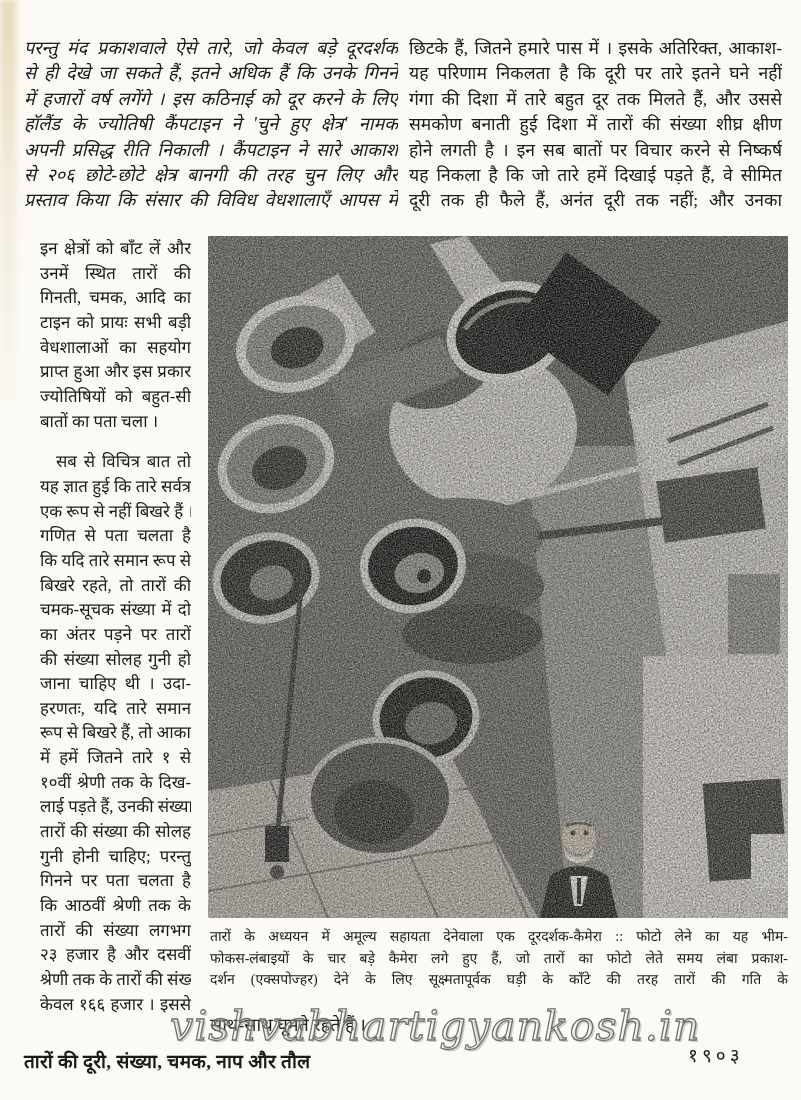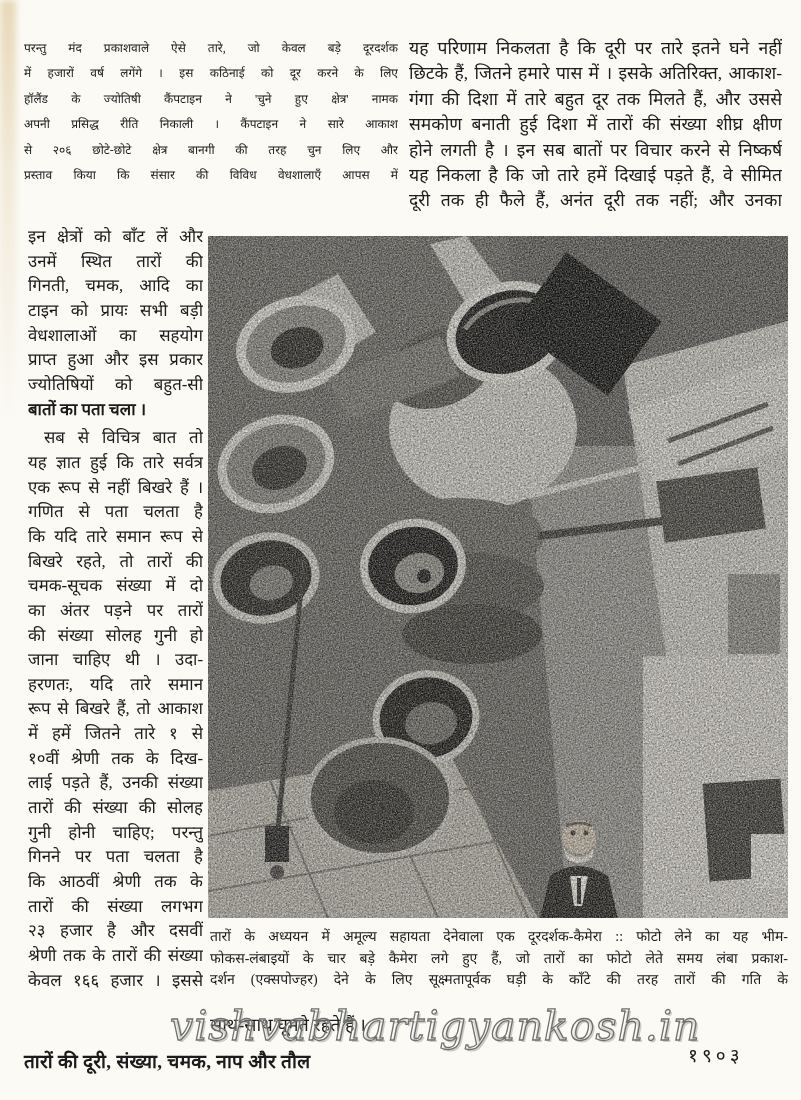--- a/index.html
+++ b/index.html
@@ -12,25 +12,25 @@
   .scan-edge{
     position:absolute;left:0;top:0;width:16px;height:430px;
     background:linear-gradient(180deg,rgba(216,189,136,.55) 0%,rgba(216,189,136,.25) 40%,rgba(216,189,136,0) 100%);
     filter:blur(3px);pointer-events:none;
   }
   .textblock{position:absolute;}
   .jline{
     text-align:justify;text-align-last:justify;
     white-space:nowrap;overflow:hidden;
   }
-  .endline{text-align-last:left;font-weight:bold;}
-  .top-left{left:24px;top:36px;width:374px;font-size:12px;line-height:25.4px;}
+  .endline{text-align-last:left;}
+  .top-left{left:24px;top:36px;width:374px;font-size:18px;line-height:25.4px;font-style:italic;}
   .top-right{left:409px;top:36px;width:373px;font-size:17.5px;line-height:25.4px;}
   .left-col{left:24px;top:221px;width:183px;font-size:16.8px;line-height:24.65px;}
-  .para{margin:4px;}
+  .para{margin:16px;}
   .para.indent .jline:first-child{text-indent:16px;}
   .photo{
     position:absolute;left:208px;top:236px;width:580px;height:682px;
     background:#999792;
   }
   .photo svg{display:block;width:100%;height:100%;}
   .caption{left:210px;top:926px;width:578px;font-size:14px;line-height:21.6px;}
   .caption-last{
     position:absolute;left:210px;top:1012px;width:578px;
     font-size:18px;
@@ -55,30 +55,31 @@
     text-align:right;
   }
 </style>
 </head>
 <body>
 
 <div class="scan-edge"></div>
 
 <div class="textblock top-left">
     <div class="jline">परन्तु मंद प्रकाशवाले ऐसे तारे, जो केवल बड़े दूरदर्शक</div>
+    <div class="jline">से ही देखे जा सकते हैं, इतने अधिक हैं कि उनके गिनने</div>
     <div class="jline">में हजारों वर्ष लगेंगे । इस कठिनाई को दूर करने के लिए</div>
     <div class="jline">हॉलैंड के ज्योतिषी कैंपटाइन ने 'चुने हुए क्षेत्र' नामक</div>
     <div class="jline">अपनी प्रसिद्ध रीति निकाली । कैंपटाइन ने सारे आकाश</div>
     <div class="jline">से २०६ छोटे-छोटे क्षेत्र बानगी की तरह चुन लिए और</div>
     <div class="jline">प्रस्ताव किया कि संसार की विविध वेधशालाएँ आपस में</div>
   </div>
 
 <div class="textblock top-right">
+    <div class="jline">छिटके हैं, जितने हमारे पास में । इसके अतिरिक्त, आकाश-</div>
     <div class="jline">यह परिणाम निकलता है कि दूरी पर तारे इतने घने नहीं</div>
-    <div class="jline">छिटके हैं, जितने हमारे पास में । इसके अतिरिक्त, आकाश-</div>
     <div class="jline">गंगा की दिशा में तारे बहुत दूर तक मिलते हैं, और उससे</div>
     <div class="jline">समकोण बनाती हुई दिशा में तारों की संख्या शीघ्र क्षीण</div>
     <div class="jline">होने लगती है । इन सब बातों पर विचार करने से निष्कर्ष</div>
     <div class="jline">यह निकला है कि जो तारे हमें दिखाई पड़ते हैं, वे सीमित</div>
     <div class="jline">दूरी तक ही फैले हैं, अनंत दूरी तक नहीं; और उनका</div>
   </div>
 
 <div class="textblock left-col">
     <div class="para">
       <div class="jline">इन क्षेत्रों को बाँट लें और</div>

